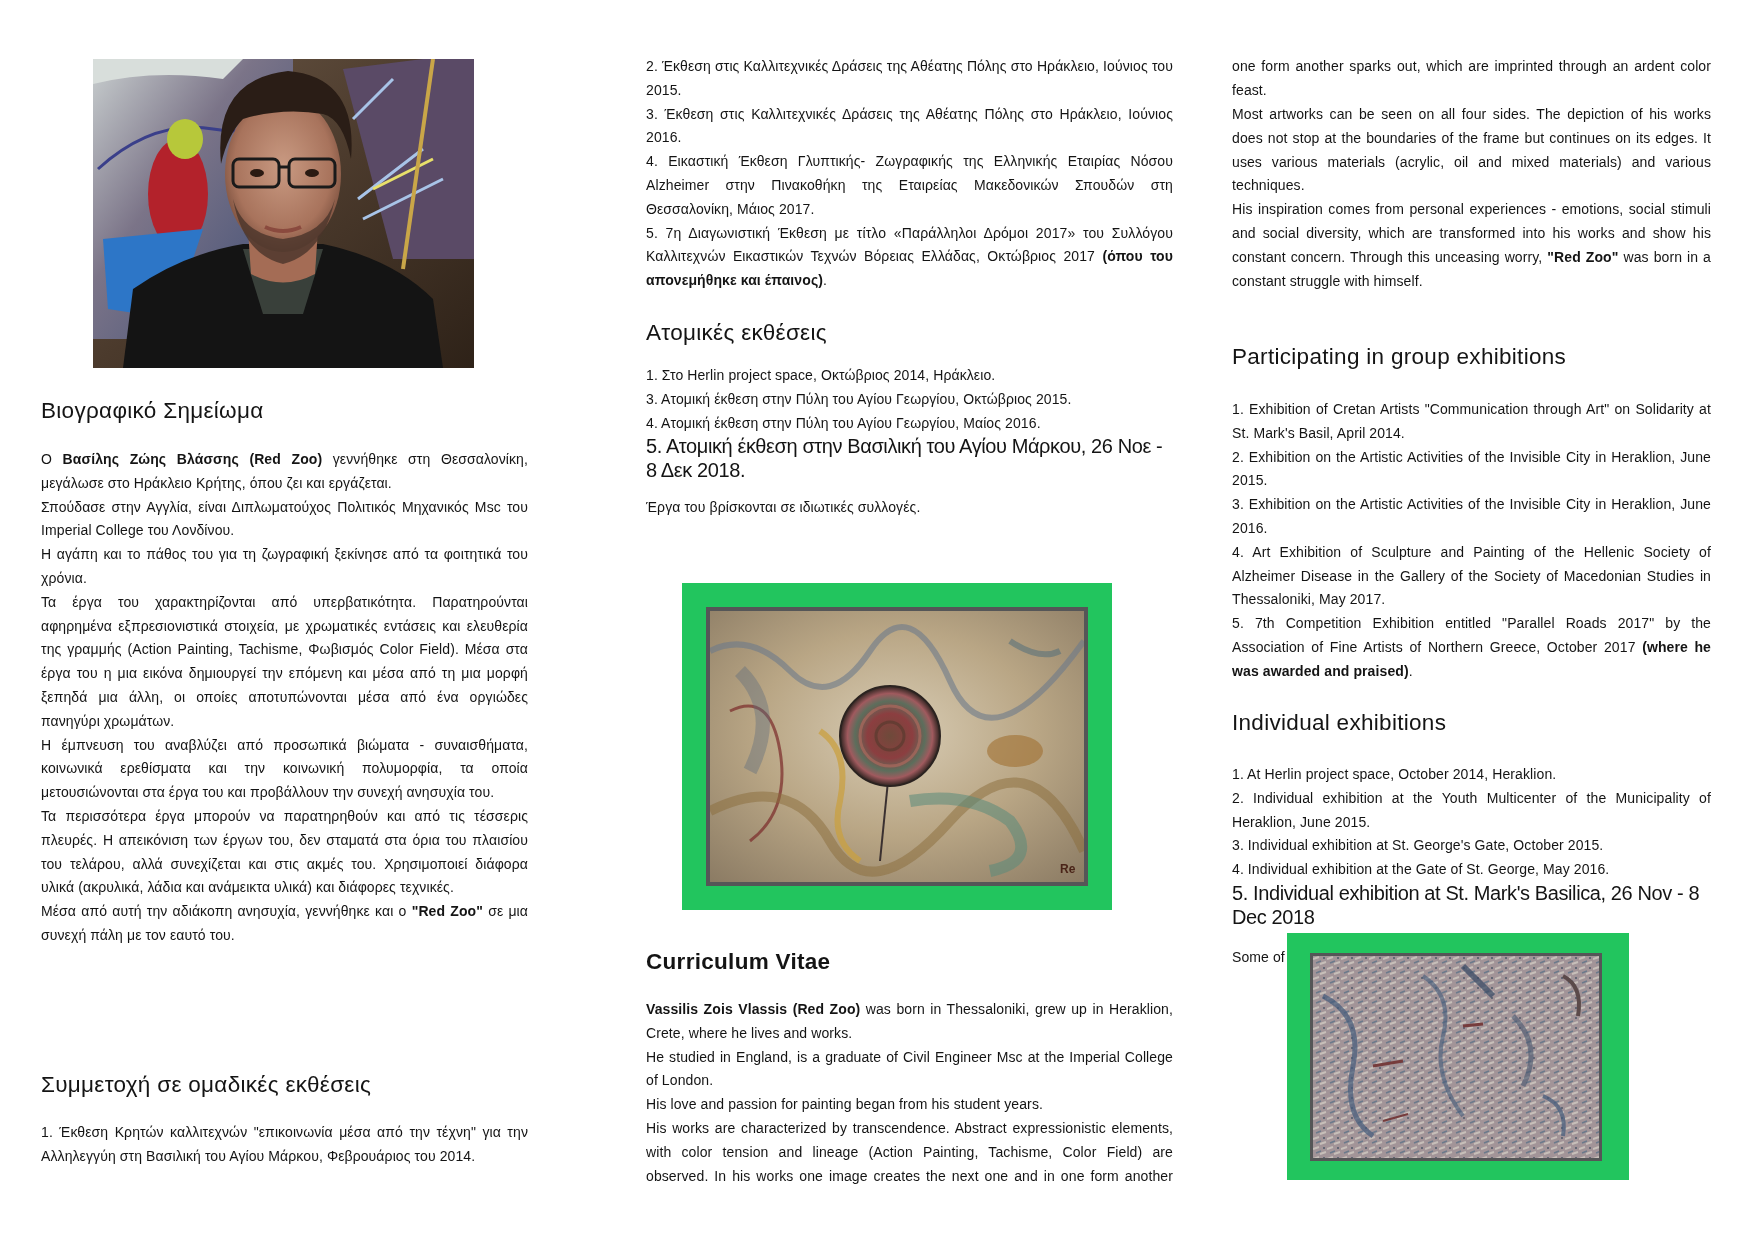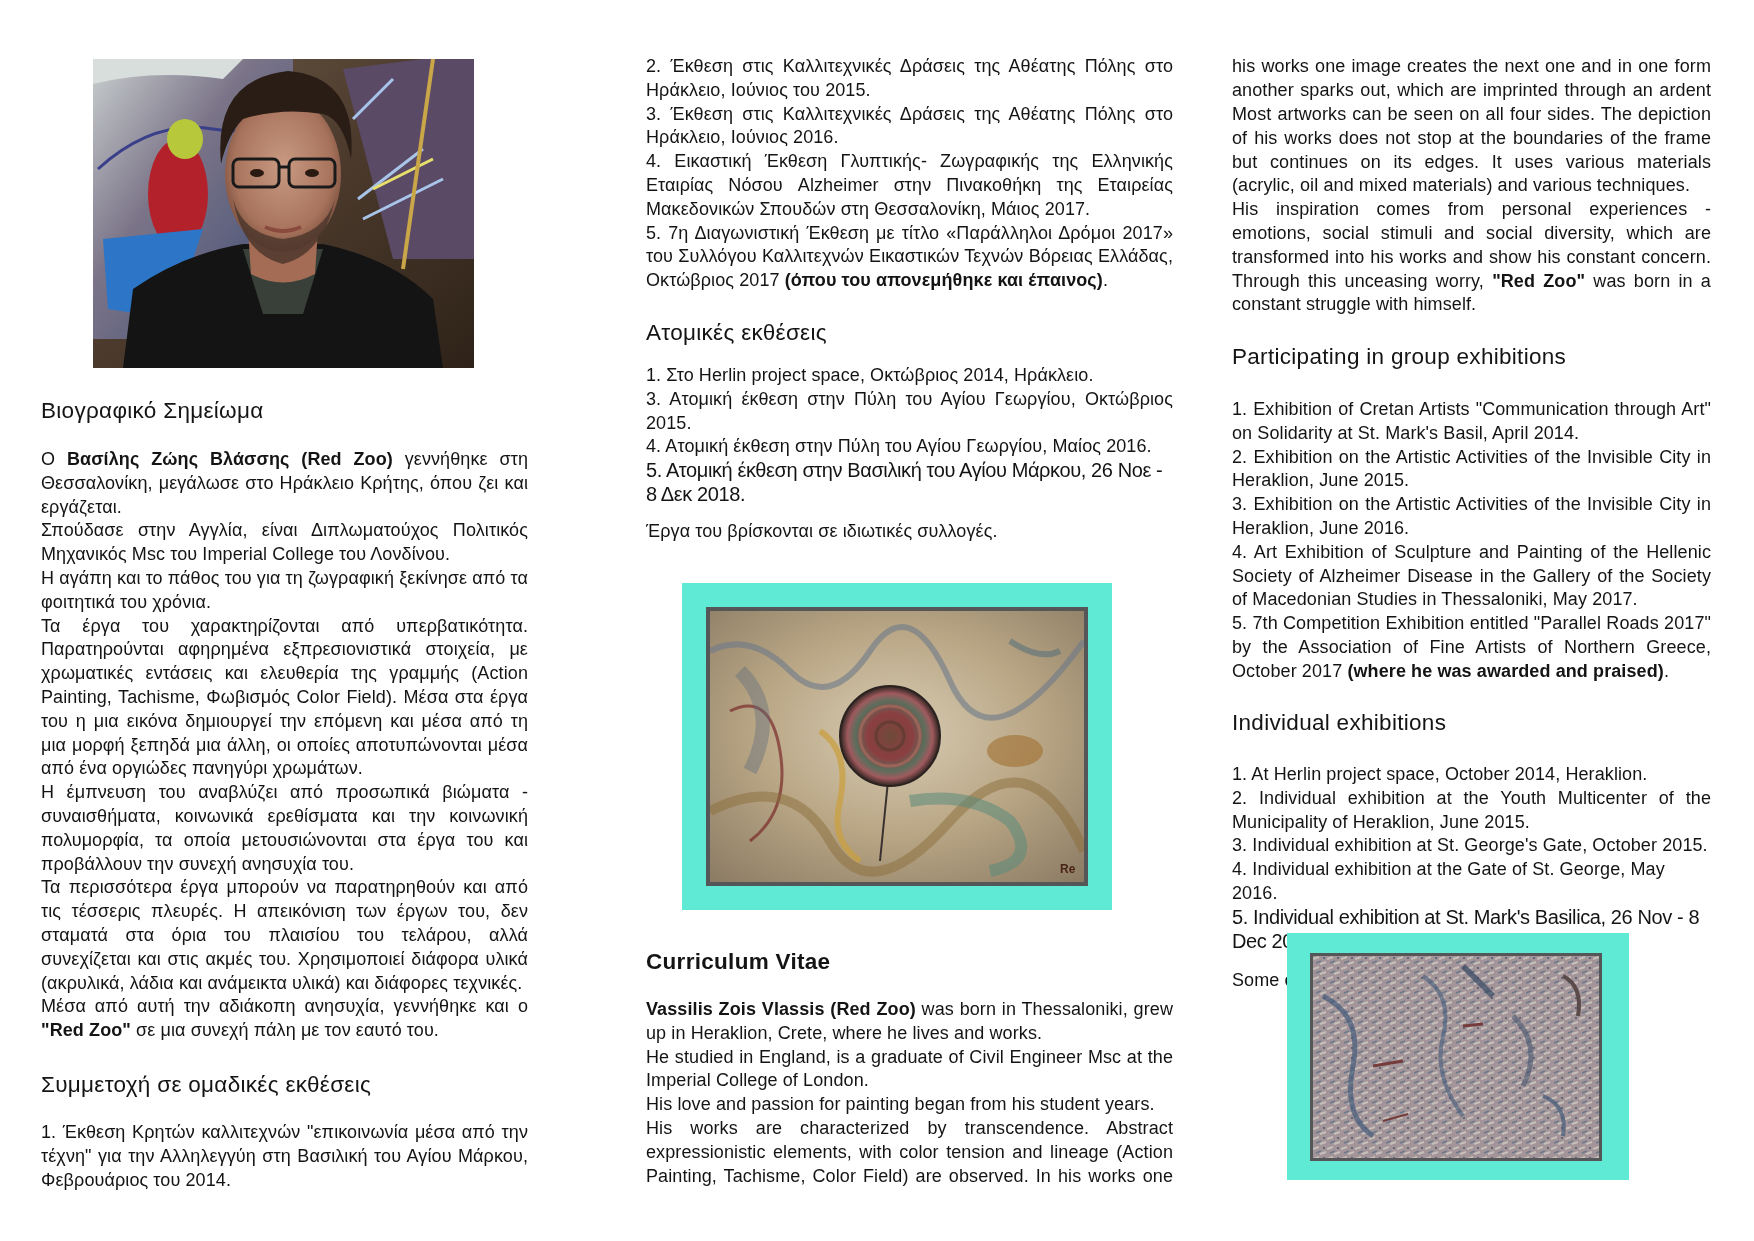--- a/index.html
+++ b/index.html
@@ -7,42 +7,42 @@
     width: 1754px; height: 1241px; position: relative; overflow: hidden;
     font-family: "Liberation Sans", "DejaVu Sans", sans-serif;
     color: #141414;
   }
   .col { position: absolute; top: 0; }
   .col-1 { left: 41px; width: 487px; }
   .col-2 { left: 646px; width: 527px; }
   .col-3 { left: 1232px; width: 479px; }
 
   .p {
-    font-size: 18px; line-height: 23.8px; text-align: justify;
+    font-size: 14px; line-height: 23.8px; text-align: justify;
     margin: 0; letter-spacing: 0.1px;
   }
   .p.left { text-align: left; }
   .p.tight { letter-spacing: -0.4px; font-size: 20px; }
   .h {
     font-size: 22.5px; font-weight: normal; margin: 0; line-height: 28px;
     letter-spacing: 0.3px;
   }
   .h.cv { font-weight: normal; font-weight: 600; }
   b { font-weight: bold; }
 
   .abs { position: absolute; }
 
   
   .photo {
     position: absolute; left: 52px; top: 59px; width: 381px; height: 309px;
     overflow: hidden; background: #3a2f28;
   }
   
   .frame {
-    position: absolute; background: #5eead4;
+    position: absolute; background: #22c55e;
   }
   .frame .mat {
     position: absolute; background: #555657;
   }
   .frame .art { position: absolute; overflow: hidden; }
 </style>
 </head>
 <body>
 
 <div class="col col-1">

